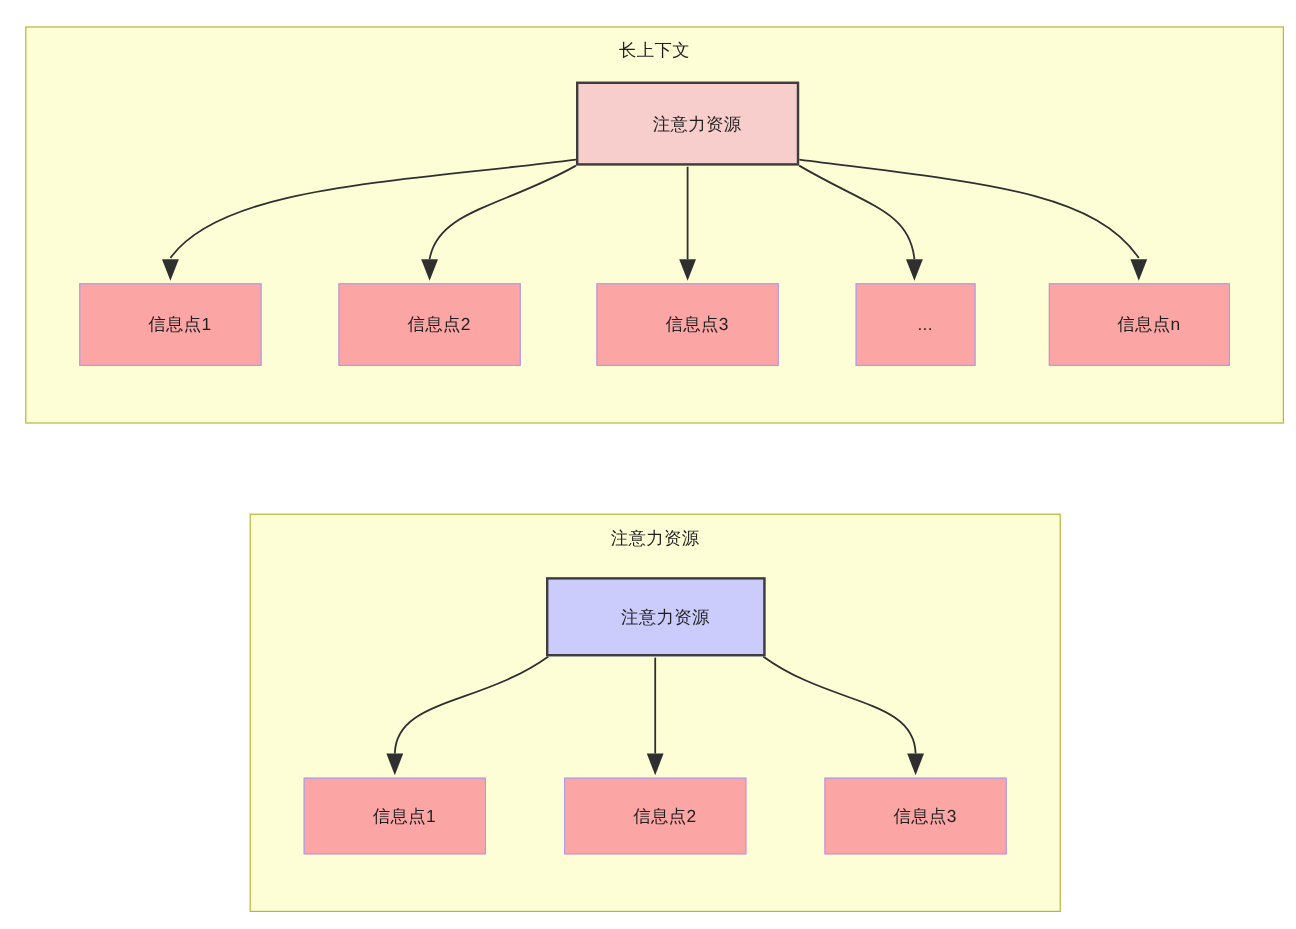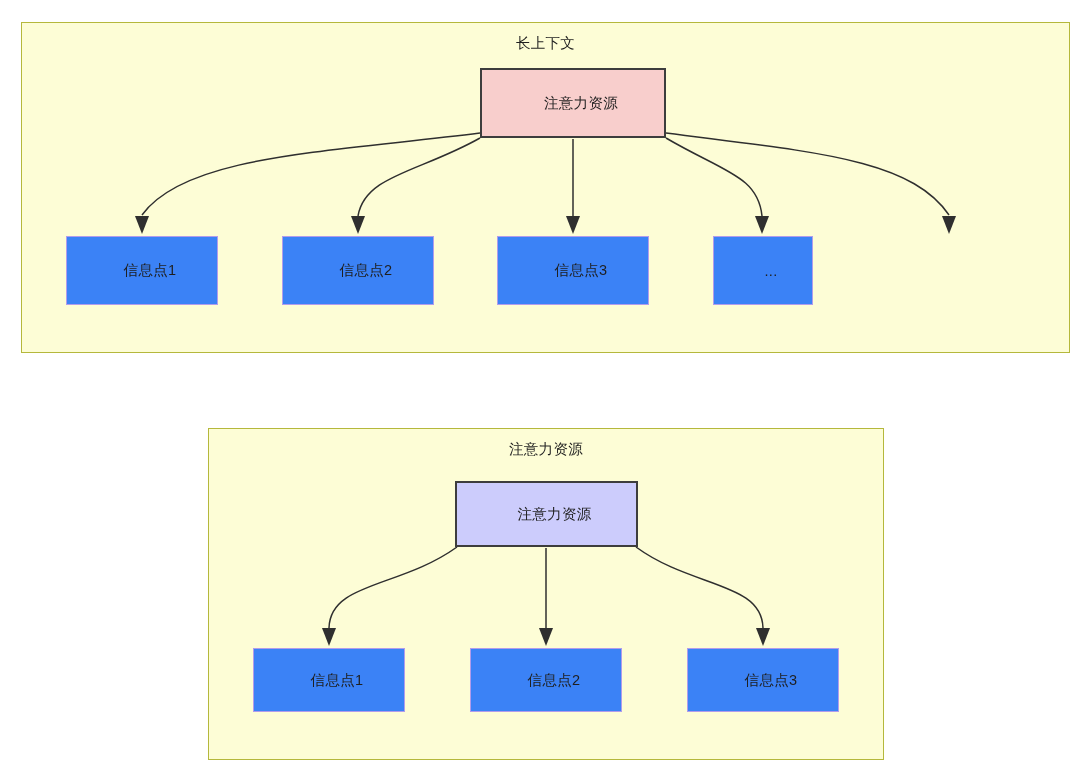--- a/index.html
+++ b/index.html
@@ -75,21 +75,21 @@
     background: #f8cecc;
     border: 2.4px solid #3d3d3d;
   }
 
   .node-attention-purple {
     background: #ccccfc;
     border: 2.4px solid #3d3d3d;
   }
 
   .node-info {
-    background: #3b82f6;
+    background: #fca5a5;
     border: 1.6px solid #b19cec;
     text-align: right;
   }
 
   
   #long-attention { left: 480px; top: 68px; width: 186px; height: 70px; }
 
   #long-info-0 { left: 66px;  top: 236px; width: 152px; height: 69px; }
   #long-info-1 { left: 282px; top: 236px; width: 152px; height: 69px; }
   #long-info-2 { left: 497px; top: 236px; width: 152px; height: 69px; }
@@ -155,20 +155,23 @@
   </div>
   <div class="node node-info" id="long-info-1">
     <span>信息点2</span>
   </div>
   <div class="node node-info" id="long-info-2">
     <span>信息点3</span>
   </div>
   <div class="node node-info" id="long-info-3">
     <span>...</span>
   </div>
+  <div class="node node-info" id="long-info-4">
+    <span>信息点n</span>
+  </div>
 
   <div class="panel" id="panel-short">
     <div class="panel-title">注意力资源</div>
   </div>
 
   <svg class="edge-layer" id="edges-short" viewBox="0 0 1080 774" xmlns="http://www.w3.org/2000/svg">
     <path class="edge-path" d="M 457 547 C 400 588 330 582 329 628"></path>
     <path class="edge-path" d="M 546 548 L 546 628"></path>
     <path class="edge-path" d="M 636 547 C 692 588 762 582 763 628"></path>
 

